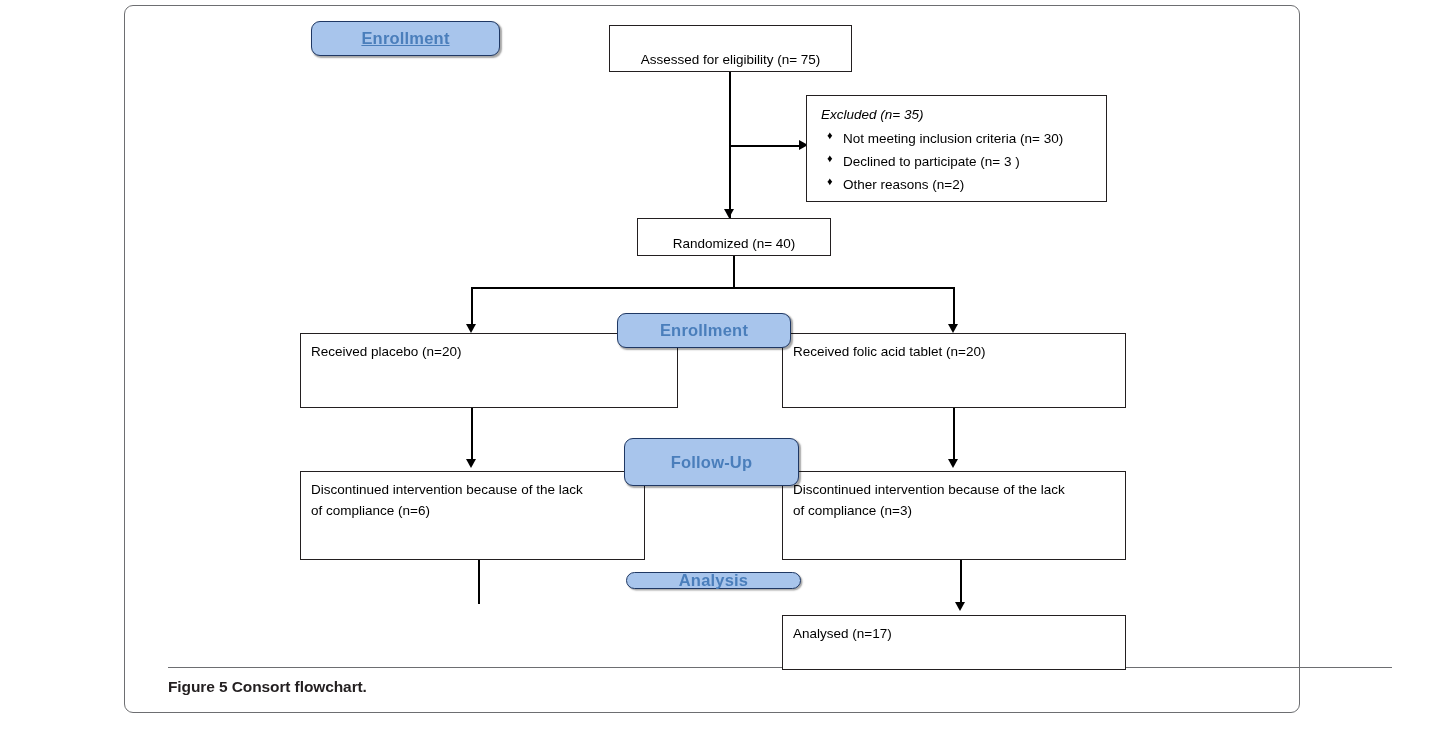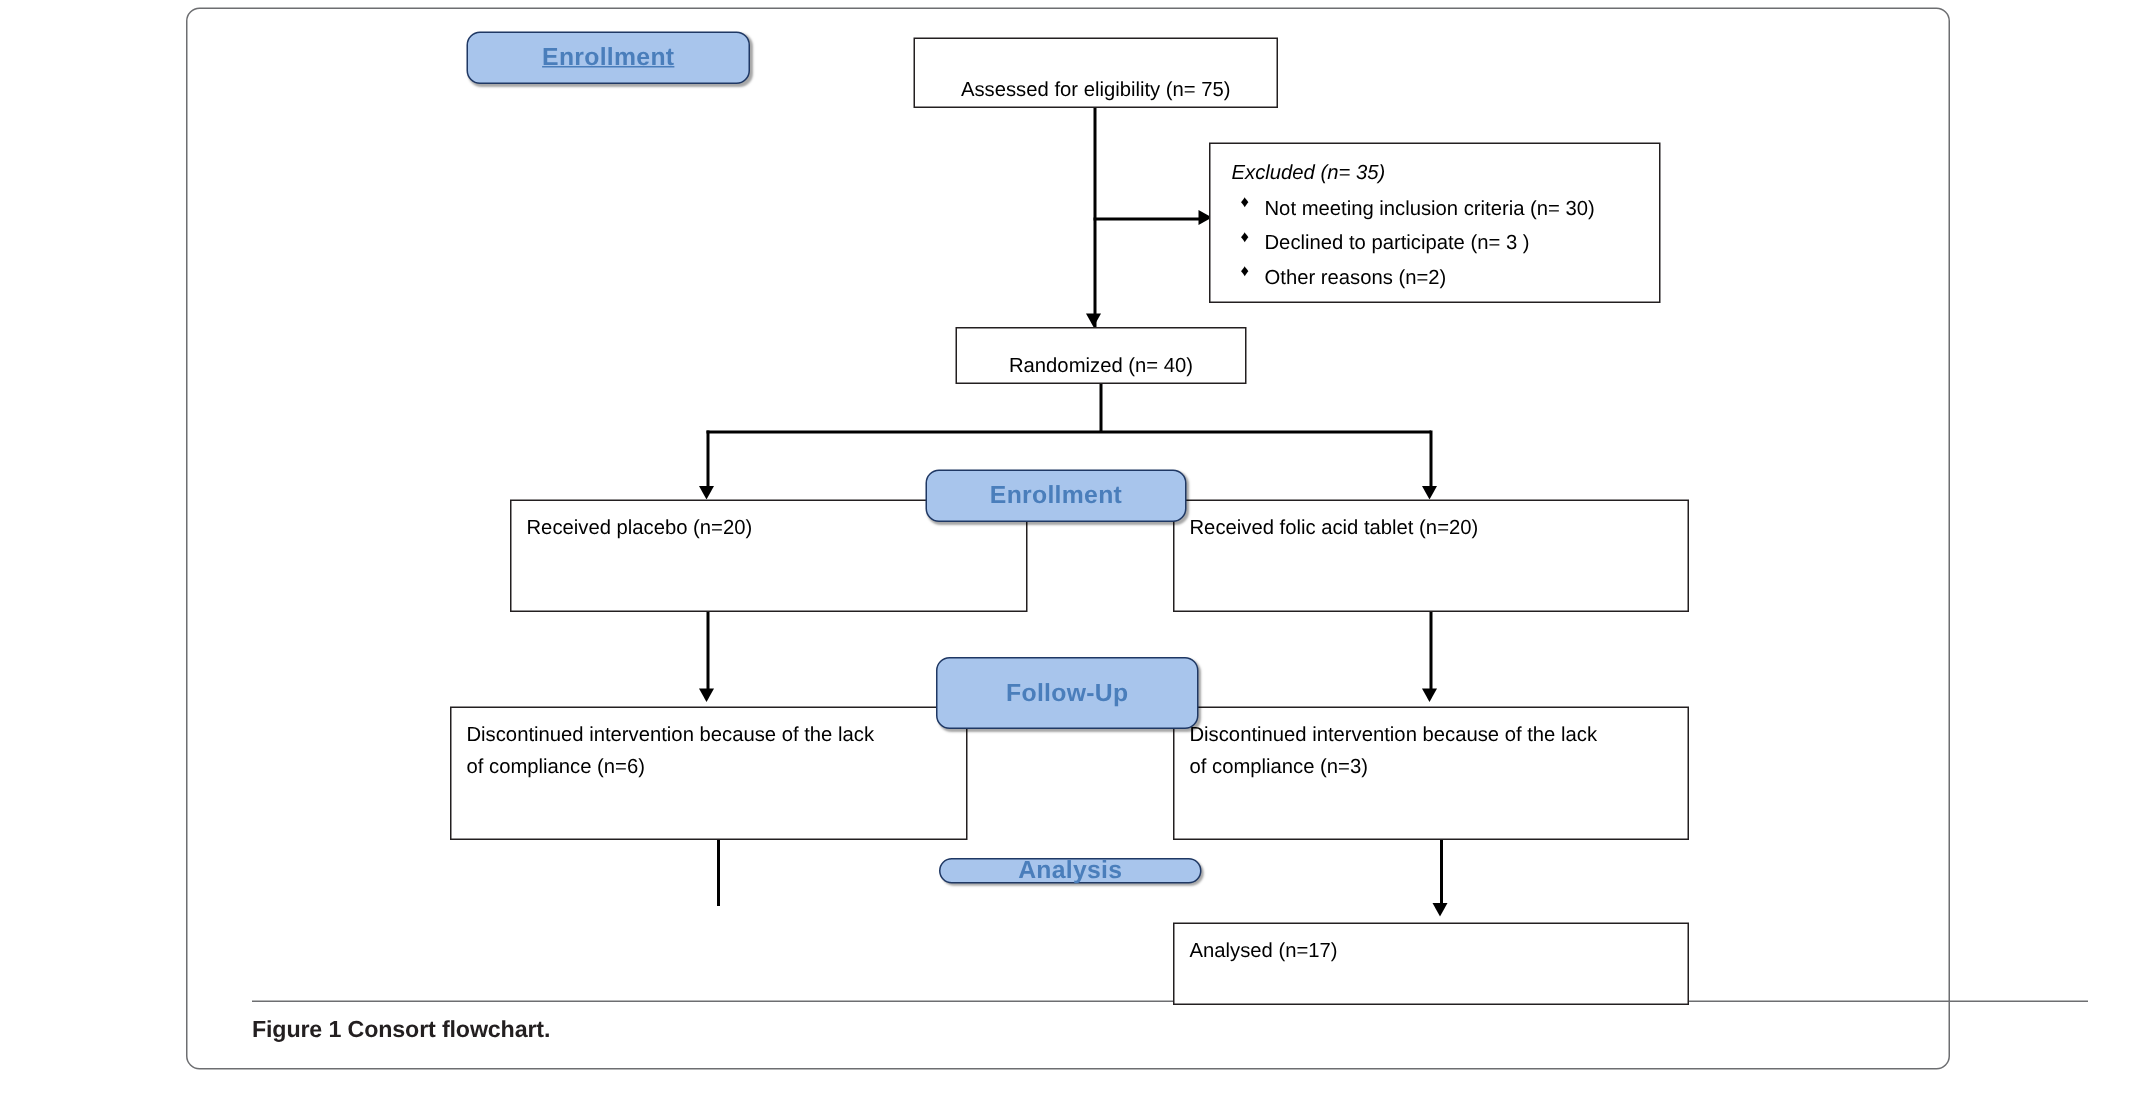--- a/index.html
+++ b/index.html
@@ -189,21 +189,21 @@
         <span class="bullet">♦</span>
         <span>Other reasons (n=2)</span>
       </li>
     </ul>
   </div>
 
   <div class="fbox center-text" style="left:637px; top:218px; width:194px; height:38px;">
     <span class="fbox-text">Randomized (n= 40)</span>
   </div>
 
-  <div class="fbox" style="left:300px; top:333px; width:345px; height:75px;margin-left:40px;">
+  <div class="fbox" style="left:300px; top:333px; width:378px; height:75px;">
     <span class="fbox-text">Received placebo (n=20)</span>
   </div>
 
   <div class="fbox" style="left:782px; top:333px; width:344px; height:75px;">
     <span class="fbox-text">Received folic acid tablet (n=20)</span>
   </div>
 
   <div class="fbox" style="left:300px; top:471px; width:345px; height:89px;">
     <span class="fbox-text">
       <span>Discontinued intervention because of the lack</span><br>
@@ -234,16 +234,16 @@
   <div class="badge" style="left:624px; top:438px; width:175px; height:48px;">
     <span>Follow-Up</span>
   </div>
 
   <div class="badge" style="left:626px; top:572px; width:175px; height:17px;">
     <span>Analysis</span>
   </div>
 
   <div class="caption-rule"></div>
   <div class="caption">
-    <span class="cap-num">Figure 1</span><span class="cap-text"> Consort flowchart.</span>
+    <span class="cap-num">Figure 5</span><span class="cap-text"> Consort flowchart.</span>
   </div>
 
 </div>
 
 </body></html>

